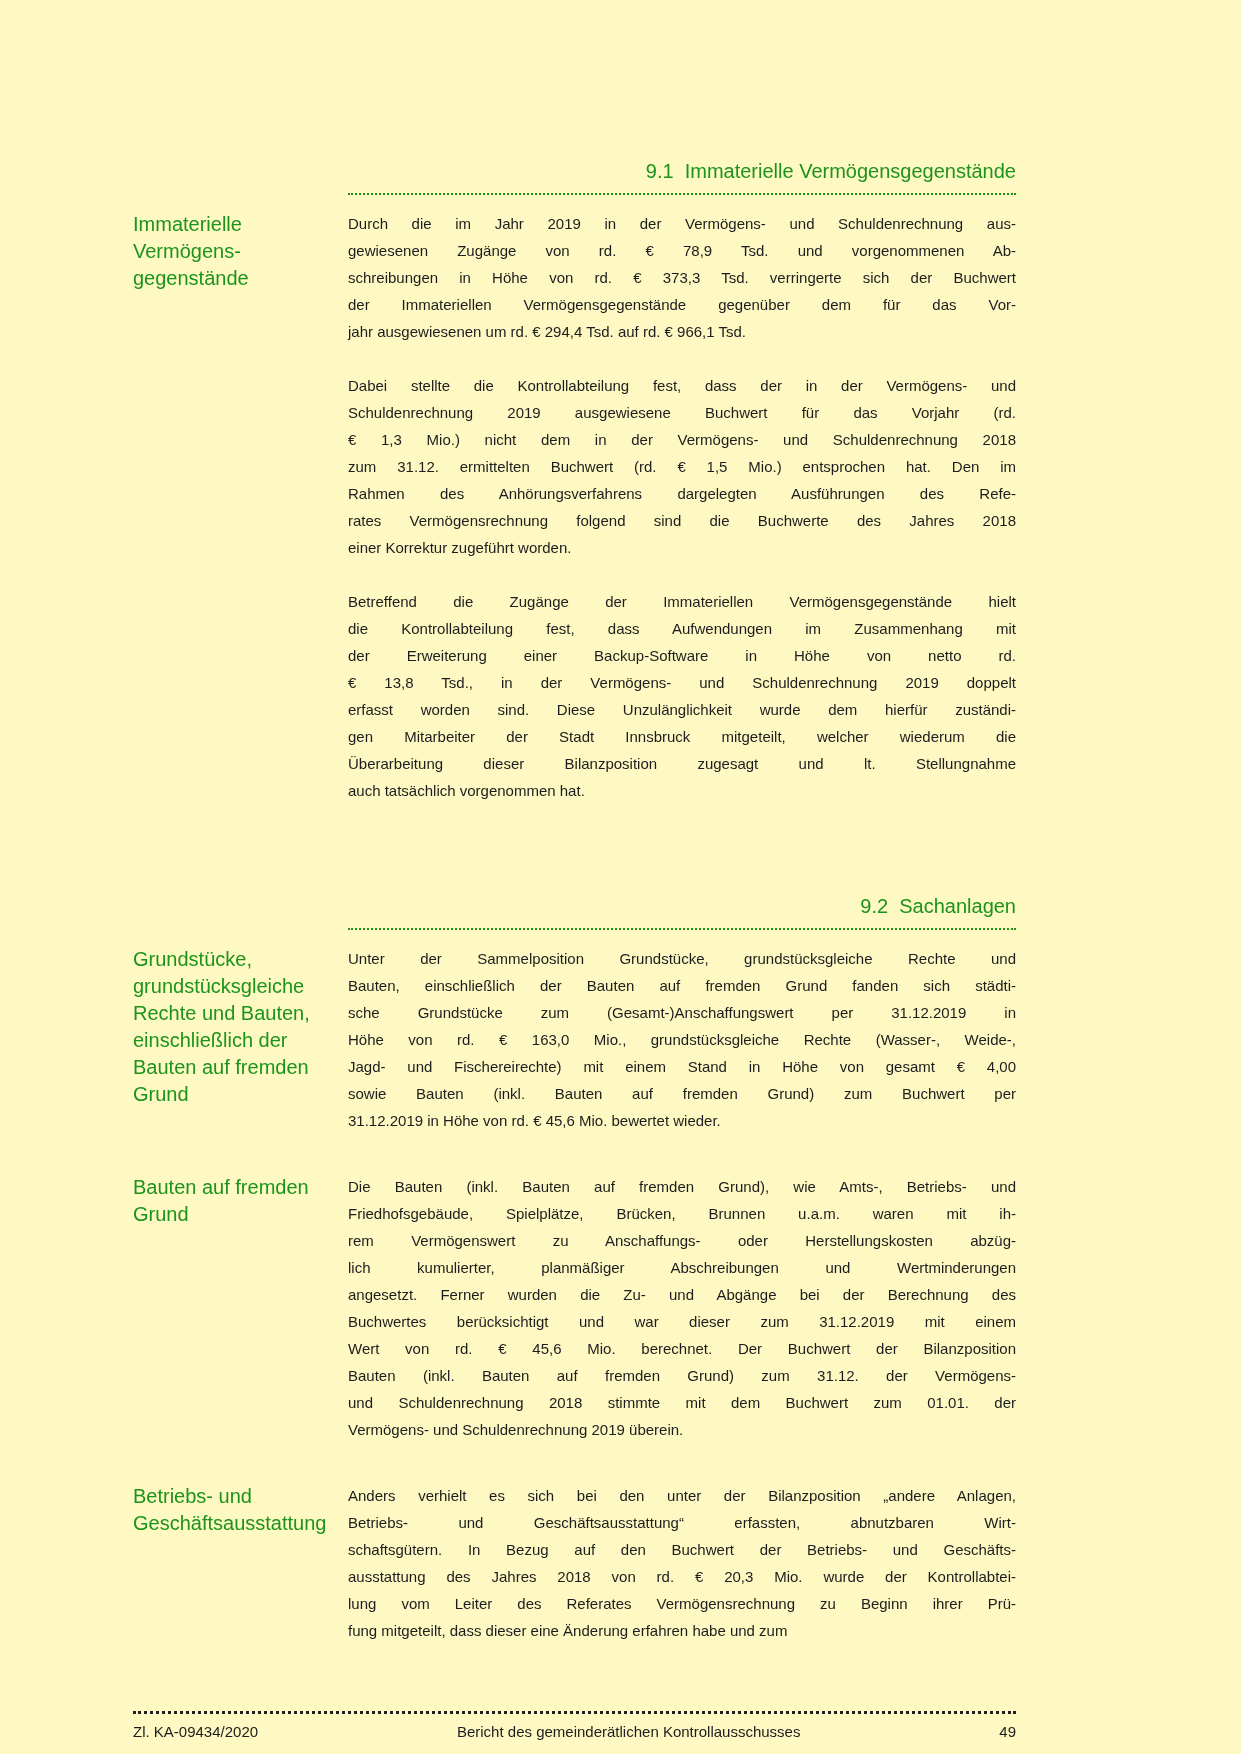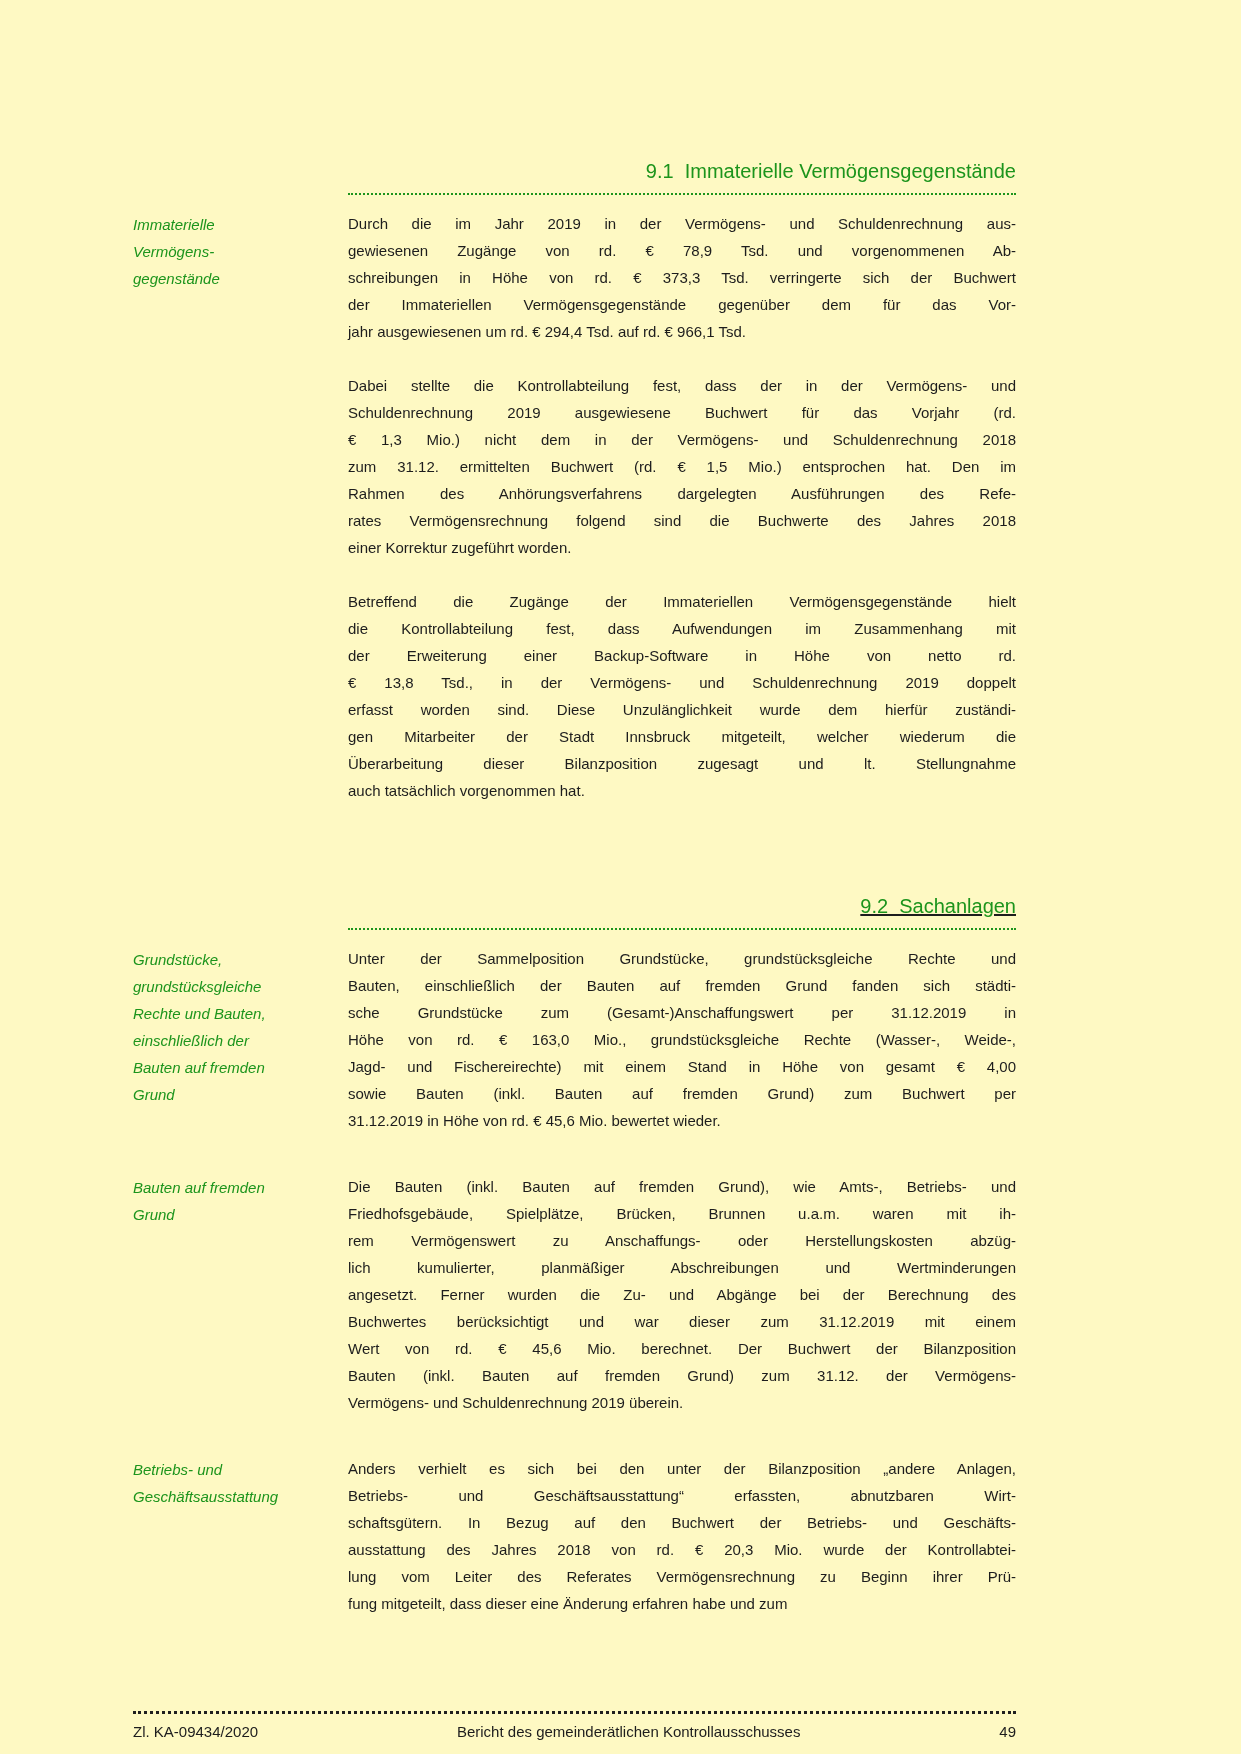--- a/index.html
+++ b/index.html
@@ -1,27 +1,27 @@
 <!DOCTYPE html>
 <html lang="de" style="--green: #1c941c;"><head>
 <meta charset="utf-8">
 <style>
   html,body{margin:0;padding:0;background:#ffffff;}
   body{font-family:"Liberation Sans","DejaVu Sans",sans-serif;color:#1d1d1d;}
   .page{position:relative;width:1241px;height:1754px;background:#fef9c3;overflow:hidden;}
   .content{position:absolute;top:158px;left:133px;width:883px;}
   .heading-row{margin-left:215px;width:668px;padding-bottom:9px;
                border-bottom:2px dotted var(--green,#1c941c);margin-bottom:15px;}
-  .section-gap{margin-top:62px;text-decoration:underline;}
+  .section-gap{margin-top:62px;}
   h2.sec-heading{margin:0;font-size:20px;font-weight:400;line-height:26px;
                  color:var(--green,#1c941c);text-align:right;white-space:pre;}
   .block{display:flex;align-items:flex-start;}
   .block + .block{margin-top:12px;}
   .margin-label{width:215px;flex:0 0 215px;color:var(--green,#1c941c);
-                font-size:15px;line-height:27px;padding-top:1px;font-style:italic;}
+                font-size:20px;line-height:27px;padding-top:1px;}
   .body-col{width:668px;flex:0 0 668px;font-size:15px;line-height:27px;}
   .paragraph{margin:0 0 27px 0;}
   .paragraph:last-child{margin-bottom:27px;}
   .line{min-height:27px;}
   .just{text-align:justify;text-align-last:justify;}
   .footer{position:absolute;left:133px;top:1711px;width:883px;
           border-top:3px dotted #1f1f1f;padding-top:6px;
           display:flex;align-items:baseline;font-size:15px;line-height:24px;color:#1d1d1d;}
   .footer .f-left{flex:0 0 auto;}
   .footer .f-center{flex:1 1 auto;text-align:center;}
@@ -107,20 +107,21 @@
       <div class="body-col">
         <div class="paragraph">
             <div class="line just">Die Bauten (inkl. Bauten auf fremden Grund), wie Amts-, Betriebs- und</div>
             <div class="line just">Friedhofsgebäude, Spielplätze, Brücken, Brunnen u.a.m. waren mit ih-</div>
             <div class="line just">rem Vermögenswert zu Anschaffungs- oder Herstellungskosten abzüg-</div>
             <div class="line just">lich kumulierter, planmäßiger Abschreibungen und Wertminderungen</div>
             <div class="line just">angesetzt. Ferner wurden die Zu- und Abgänge bei der Berechnung des</div>
             <div class="line just">Buchwertes berücksichtigt und war dieser zum 31.12.2019 mit einem</div>
             <div class="line just">Wert von rd. € 45,6 Mio. berechnet. Der Buchwert der Bilanzposition</div>
             <div class="line just">Bauten (inkl. Bauten auf fremden Grund) zum 31.12. der Vermögens-</div>
+            <div class="line just">und Schuldenrechnung 2018 stimmte mit dem Buchwert zum 01.01. der</div>
             <div class="line">Vermögens- und Schuldenrechnung 2019 überein.</div>
           </div>
       </div>
     </div>
 
     <div class="block">
       <div class="margin-label">
           <div class="line">Betriebs- und</div>
           <div class="line">Geschäftsausstattung</div>
         </div>

